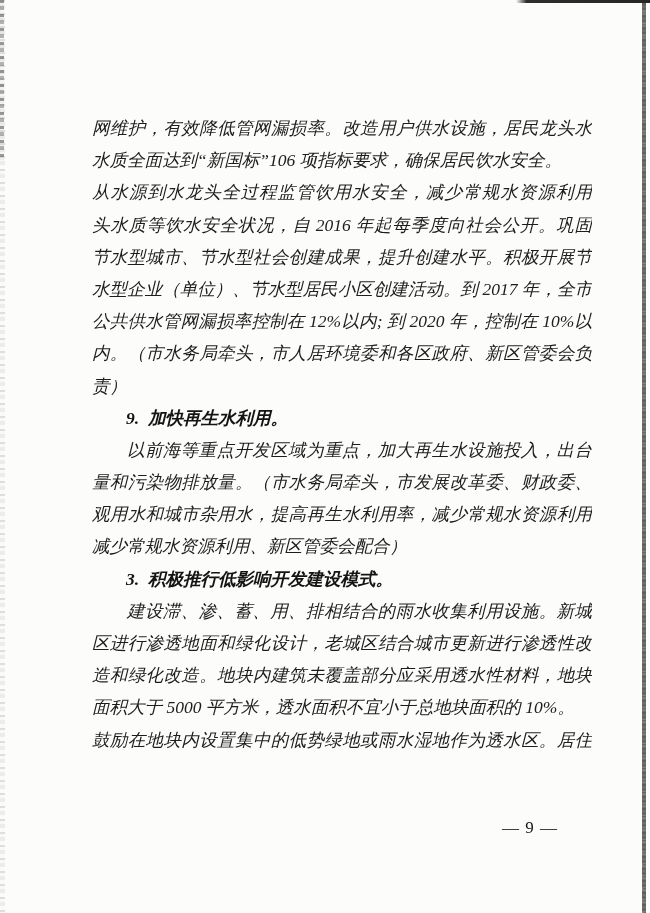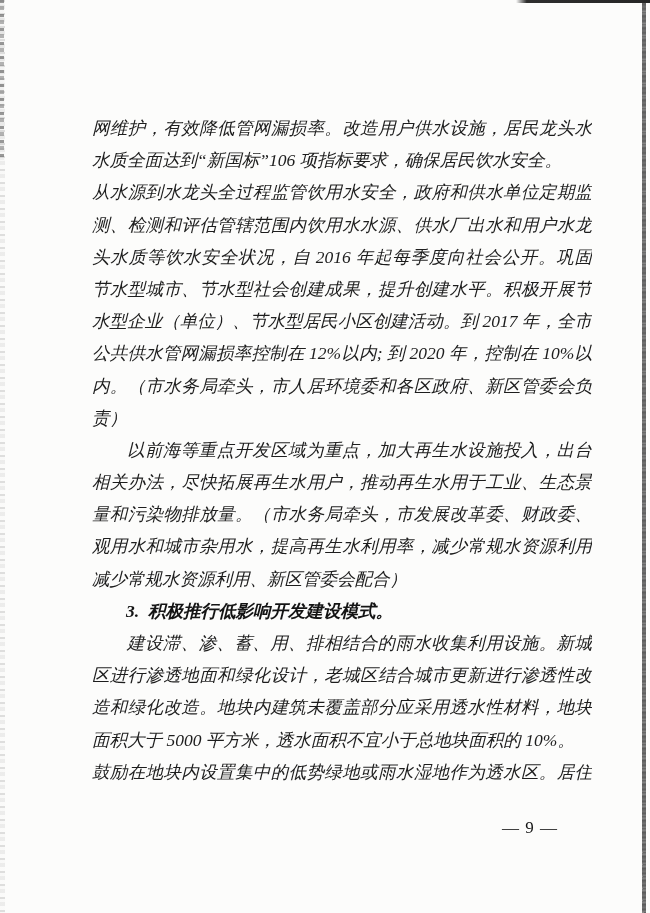--- a/index.html
+++ b/index.html
@@ -103,30 +103,29 @@
 
 <div class="page">
   <div class="edge-left"></div>
   <div class="edge-left-top"></div>
   <div class="edge-right"></div>
   <div class="line-top-right"></div>
 
   <div class="doc">
       <div class="line body just">网维护，有效降低管网漏损率。改造用户供水设施，居民龙头水</div>
       <div class="line body">水质全面达到“新国标”106 项指标要求，确保居民饮水安全。</div>
-      <div class="line body just">从水源到水龙头全过程监管饮用水安全，政府和供水单位定期监</div>
-      <div class="line body just">测、检测和评估管辖范围内饮用水水源、供水厂出水和用户水龙</div>
+      <div class="line body just">从水源到水龙头全过程监管饮用水安全，减少常规水资源利用</div>
       <div class="line body just">头水质等饮水安全状况，自 2016 年起每季度向社会公开。巩固</div>
       <div class="line body just">节水型城市、节水型社会创建成果，提升创建水平。积极开展节</div>
       <div class="line body just">水型企业（单位）、节水型居民小区创建活动。到 2017 年，全市</div>
       <div class="line body just">公共供水管网漏损率控制在 12%以内; 到 2020 年，控制在 10%以</div>
       <div class="line body just">内。（市水务局牵头，市人居环境委和各区政府、新区管委会负</div>
       <div class="line body">责）</div>
+      <div class="line heading">9.  加快再生水利用。</div>
       <div class="line body-indent just">以前海等重点开发区域为重点，加大再生水设施投入，出台</div>
-      <div class="line body just">相关办法，尽快拓展再生水用户，推动再生水用于工业、生态景</div>
       <div class="line body just">量和污染物排放量。（市水务局牵头，市发展改革委、财政委、</div>
       <div class="line body just">观用水和城市杂用水，提高再生水利用率，减少常规水资源利用</div>
       <div class="line body">减少常规水资源利用、新区管委会配合）</div>
       <div class="line heading">3.  积极推行低影响开发建设模式。</div>
       <div class="line body-indent just">建设滞、渗、蓄、用、排相结合的雨水收集利用设施。新城</div>
       <div class="line body just">区进行渗透地面和绿化设计，老城区结合城市更新进行渗透性改</div>
       <div class="line body just">造和绿化改造。地块内建筑未覆盖部分应采用透水性材料，地块</div>
       <div class="line body">面积大于 5000 平方米，透水面积不宜小于总地块面积的 10%。</div>
       <div class="line body just">鼓励在地块内设置集中的低势绿地或雨水湿地作为透水区。居住</div>
     </div>

